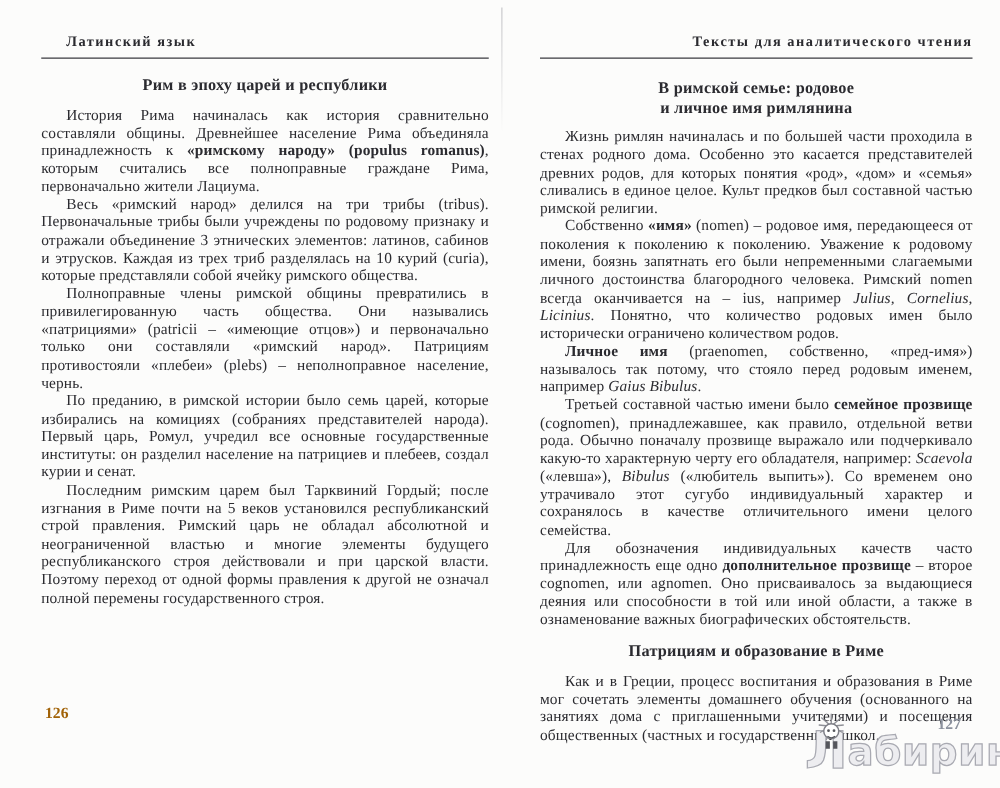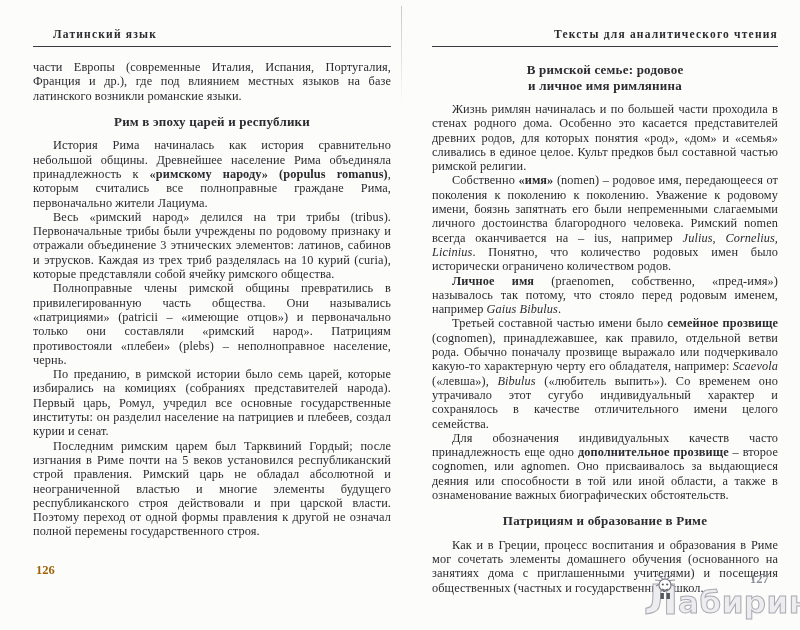--- a/index.html
+++ b/index.html
@@ -66,23 +66,22 @@
 
 <div class="spread">
 
   <div class="spine"></div>
 
   <section class="page left">
     <header class="rh rh-left">
       <span>Латинский язык</span>
     </header>
     <div class="bodytext">
-      <p class="par"><span>части Европы (современные Италия, Испания, Португалия, Франция и др.), где под влиянием местных языков на базе латинского возникли романские языки.</span></p>
       <h2 class="sec">Рим в эпоху царей и республики</h2>
-      <p class="par ind"><span>История Рима начиналась как история сравнительно небольшой общины. Древнейшее население Рима объединяла принадлежность к </span><span class="seg-b">«римскому народу» (populus romanus)</span><span>, которым считались все полноправные граждане Рима, первоначально жители Лациума.</span></p>
+      <p class="par ind"><span>История Рима начиналась как история сравнительно составляли общины. Древнейшее население Рима объединяла принадлежность к </span><span class="seg-b">«римскому народу» (populus romanus)</span><span>, которым считались все полноправные граждане Рима, первоначально жители Лациума.</span></p>
       <p class="par ind"><span>Весь «римский народ» делился на три трибы (tribus). Первоначальные трибы были учреждены по родовому признаку и отражали объединение 3 этнических элементов: латинов, сабинов и этрусков. Каждая из трех триб разделялась на 10 курий (curia), которые представляли собой ячейку римского общества.</span></p>
       <p class="par ind"><span>Полноправные члены римской общины превратились в привилегированную часть общества. Они назывались «патрициями» (patricii – «имеющие отцов») и первоначально только они составляли «римский народ». Патрициям противостояли «плебеи» (plebs) – неполноправное население, чернь.</span></p>
       <p class="par ind"><span>По преданию, в римской истории было семь царей, которые избирались на комициях (собраниях представителей народа). Первый царь, Ромул, учредил все основные государственные институты: он разделил население на патрициев и плебеев, создал курии и сенат.</span></p>
       <p class="par ind"><span>Последним римским царем был Тарквиний Гордый; после изгнания в Риме почти на 5 веков установился республиканский строй правления. Римский царь не обладал абсолютной и неограниченной властью и многие элементы будущего республиканского строя действовали и при царской власти. Поэтому переход от одной формы правления к другой не означал полной перемены государственного строя.</span></p>
     </div>
   </section>
 
   <section class="page right">
     <header class="rh rh-right">
       <span>Тексты для аналитического чтения</span>

